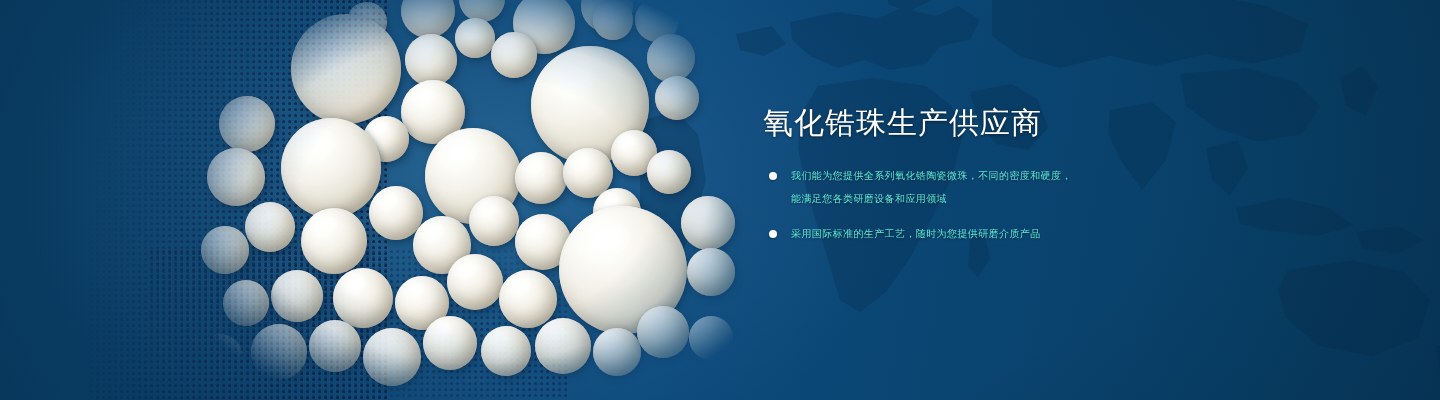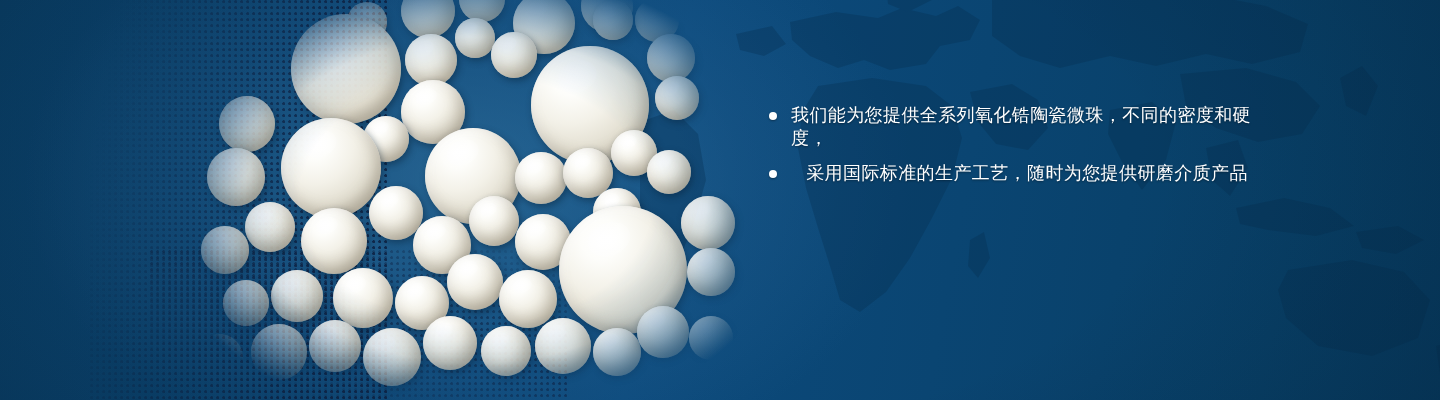--- a/index.html
+++ b/index.html
@@ -111,27 +111,27 @@
     letter-spacing: 1px;
     font-weight: normal;
     margin: 0 0 22px 0;
     text-shadow: 0 1px 3px rgba(0,0,0,0.45);
   }
   .bullets { list-style: none; margin: 0; padding: 0; }
   .bullet-row {
     position: relative;
     padding-left: 28px;
     margin-bottom: 12px;
-    color: #ffffff;
-    font-size: 18px;
+    color: #5eead4;
+    font-size: 10px;
     line-height: 23px;
     letter-spacing: 0.4px;
     text-shadow: 0 1px 2px rgba(0,0,0,0.4);
   }
-  .bullet-row:last-child { margin-bottom: 12px; text-align: center; }
+  .bullet-row:last-child { margin-bottom: 12px; }
   .dot {
     position: absolute;
     left: 6px;
     top: 8px;
     width: 8px;
     height: 8px;
     border-radius: 50%;
     background: #ffffff;
     box-shadow: 0 1px 2px rgba(0,0,0,0.35);
   }
@@ -242,25 +242,27 @@
     <div class="bead" style="left:440px;top:328px;width:56px;height:56px;"></div>
     <div class="bead" style="left:498px;top:338px;width:48px;height:48px;"></div>
     <div class="bead" style="left:542px;top:316px;width:52px;height:52px;"></div>
     <div class="bead" style="left:100px;top:344px;width:48px;height:48px;"></div>
     <div class="bead" style="left:594px;top:326px;width:44px;height:44px;"></div>
   </div>
 
   <div class="bg-vignette"></div>
 
   <div class="copy">
+    <h1 class="headline">氧化锆珠生产供应商</h1>
 
     <ul class="bullets">
       <li class="bullet-row">
         <span class="dot"></span>
         <span class="btext">我们能为您提供全系列氧化锆陶瓷微珠，不同的密度和硬度，</span>
+        <span class="btext">能满足您各类研磨设备和应用领域</span>
       </li>
       <li class="bullet-row">
         <span class="dot"></span>
         <span class="btext">采用国际标准的生产工艺，随时为您提供研磨介质产品</span>
       </li>
     </ul>
   </div>
 
 </div>
 

